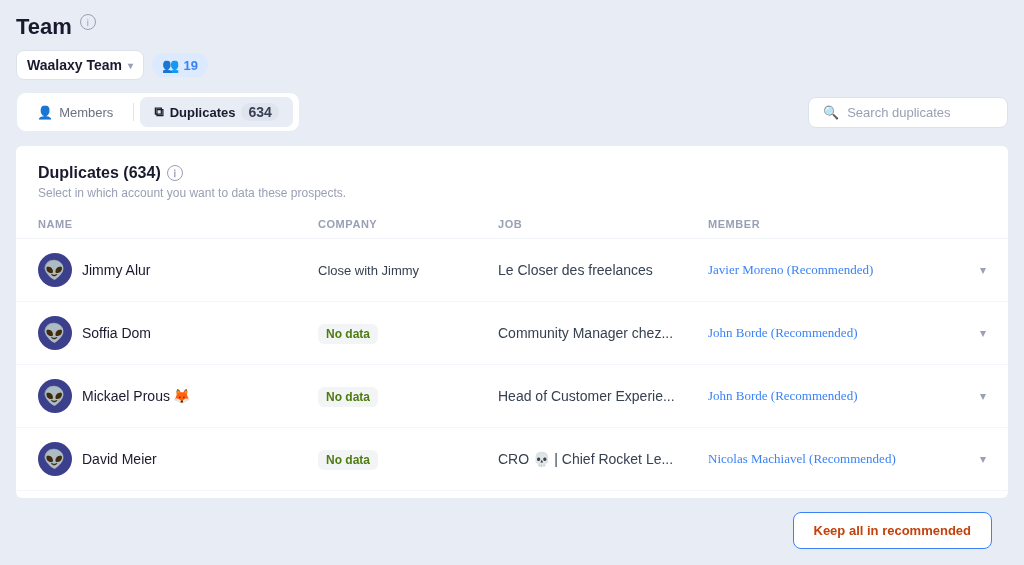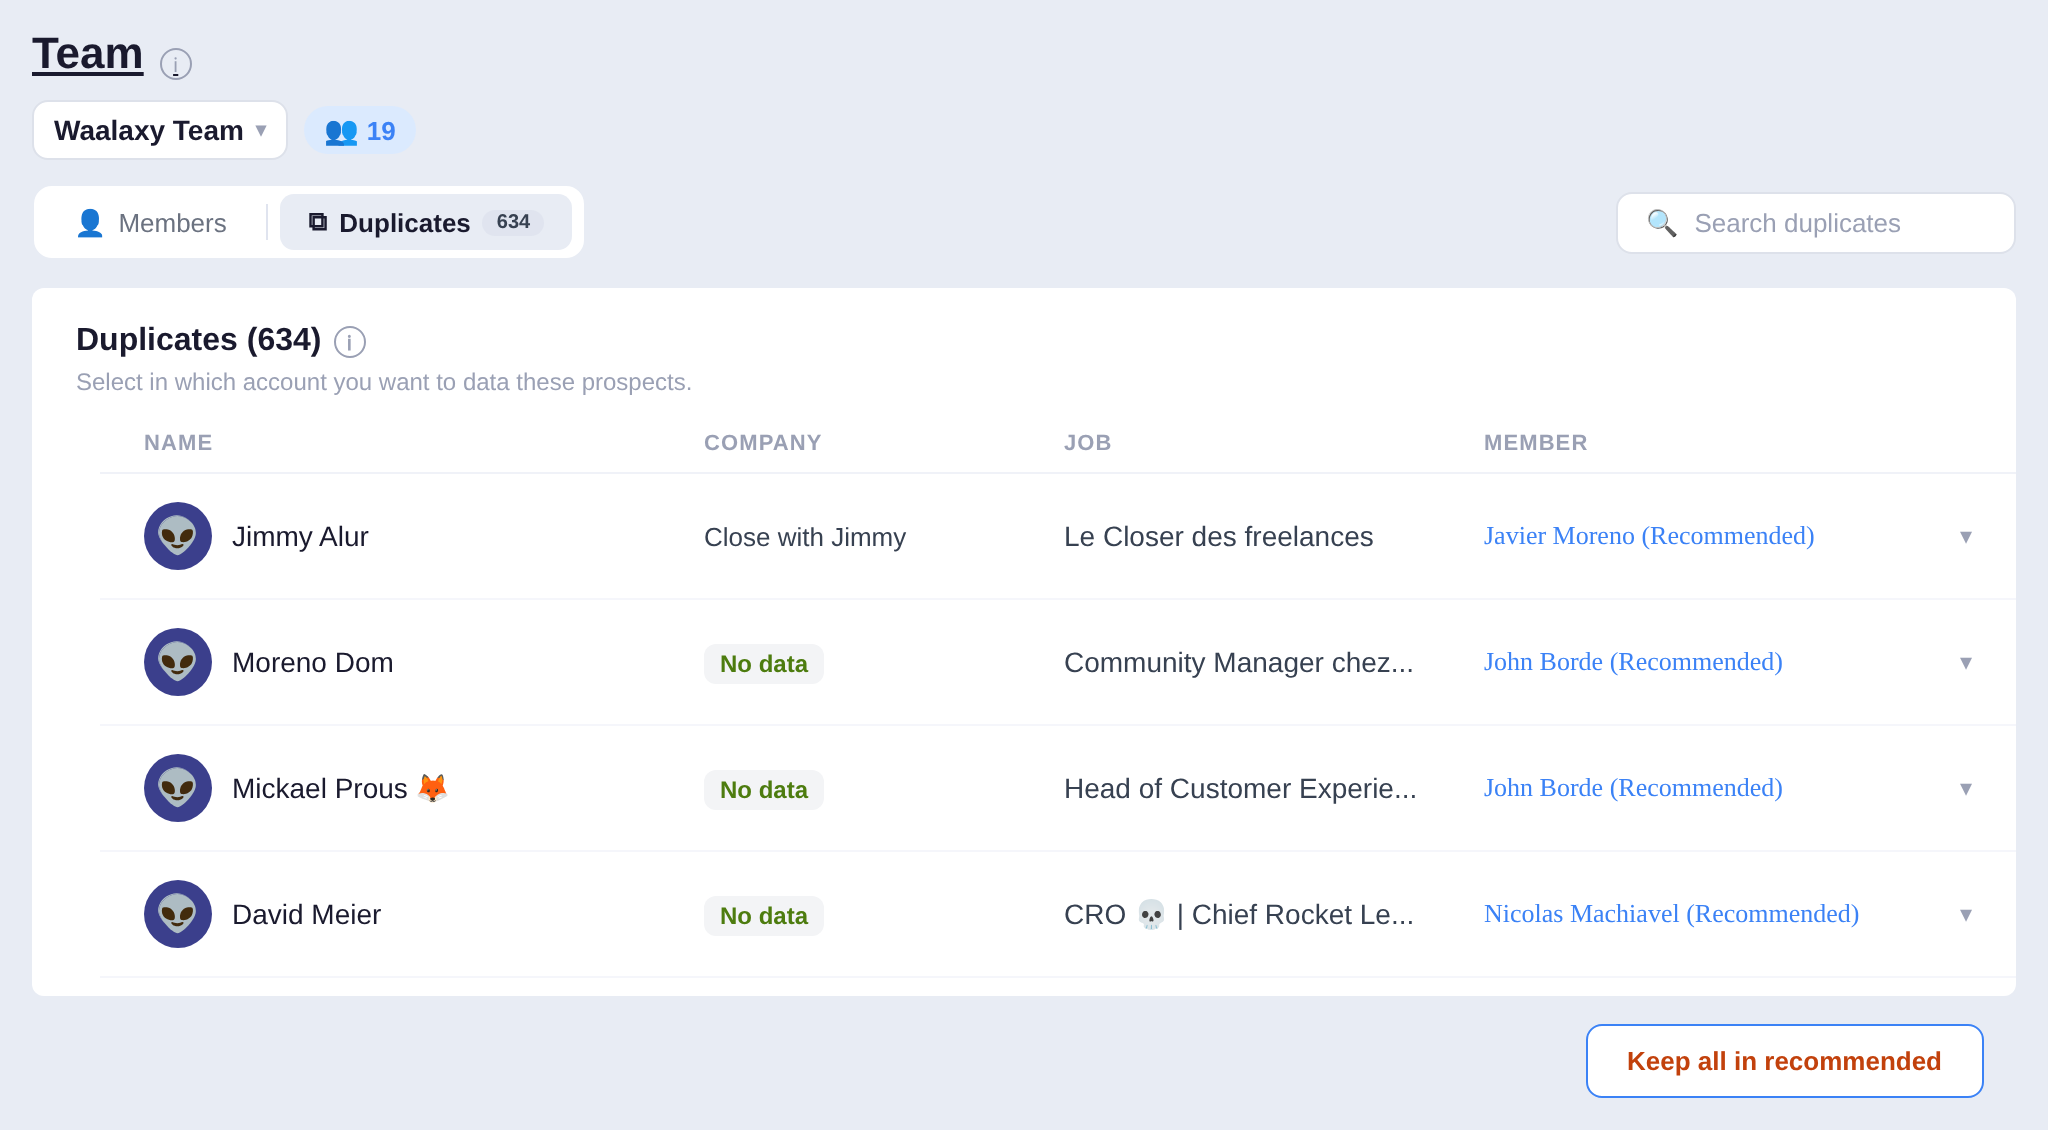--- a/index.html
+++ b/index.html
@@ -16,24 +16,23 @@
     .page-wrapper {
       display: flex;
       flex-direction: column;
       height: 565px;
       padding: 0 16px 16px 16px;
     }
 
     
     .page-header {
       display: flex;
-      align-items: flex-end;
+      align-items: flex-start;
       padding: 14px 0 10px 0;
       gap: 8px;
-      text-decoration: underline;
     }
     .page-title {
       font-size: 22px;
       font-weight: 700;
       color: #1a1a2e;
     }
     .info-icon {
       width: 16px;
       height: 16px;
       border-radius: 50%;
@@ -120,21 +119,21 @@
       width: 1px;
       height: 18px;
       background: #e0e4ef;
       margin: 0 4px;
     }
     .tab-count {
       background: #e0e4ef;
       color: #374151;
       border-radius: 20px;
       padding: 1px 7px;
-      font-size: 10px;
+      font-size: 14px;
       font-weight: 600;
     }
     .search-box {
       display: flex;
       align-items: center;
       gap: 8px;
       background: white;
       border: 1px solid #dde1ea;
       border-radius: 8px;
       padding: 7px 14px;
@@ -166,21 +165,20 @@
     }
     .card-subtitle {
       font-size: 12px;
       color: #9aa0b4;
     }
 
     
     .table-container {
       flex: 1;
       overflow: hidden;
-      padding-left: 34px;
     }
     .table-header {
       display: grid;
       grid-template-columns: 280px 180px 210px 1fr;
       padding: 8px 22px;
       border-bottom: 1px solid #f0f2f8;
     }
     .col-header {
       font-size: 11px;
       font-weight: 700;
@@ -369,21 +367,21 @@
       <div><span class="company-cell">Close with Jimmy</span></div>
       <div class="job-cell">Le Closer des freelances</div>
       <div class="member-cell">
         <span class="member-name">Javier Moreno (Recommended)</span>
         <span class="dropdown-chevron">▾</span>
       </div>
     </div>
           <div class="table-row">
       <div class="prospect-cell">
         <div class="avatar">👽</div>
-        <span class="prospect-name">Moreno Dom</span>
+        <span class="prospect-name">Soffia Dom</span>
       </div>
       <div><span class="no-data-badge">No data</span></div>
       <div class="job-cell">Community Manager chez...</div>
       <div class="member-cell">
         <span class="member-name">John Borde (Recommended)</span>
         <span class="dropdown-chevron">▾</span>
       </div>
     </div>
           <div class="table-row">
       <div class="prospect-cell">

